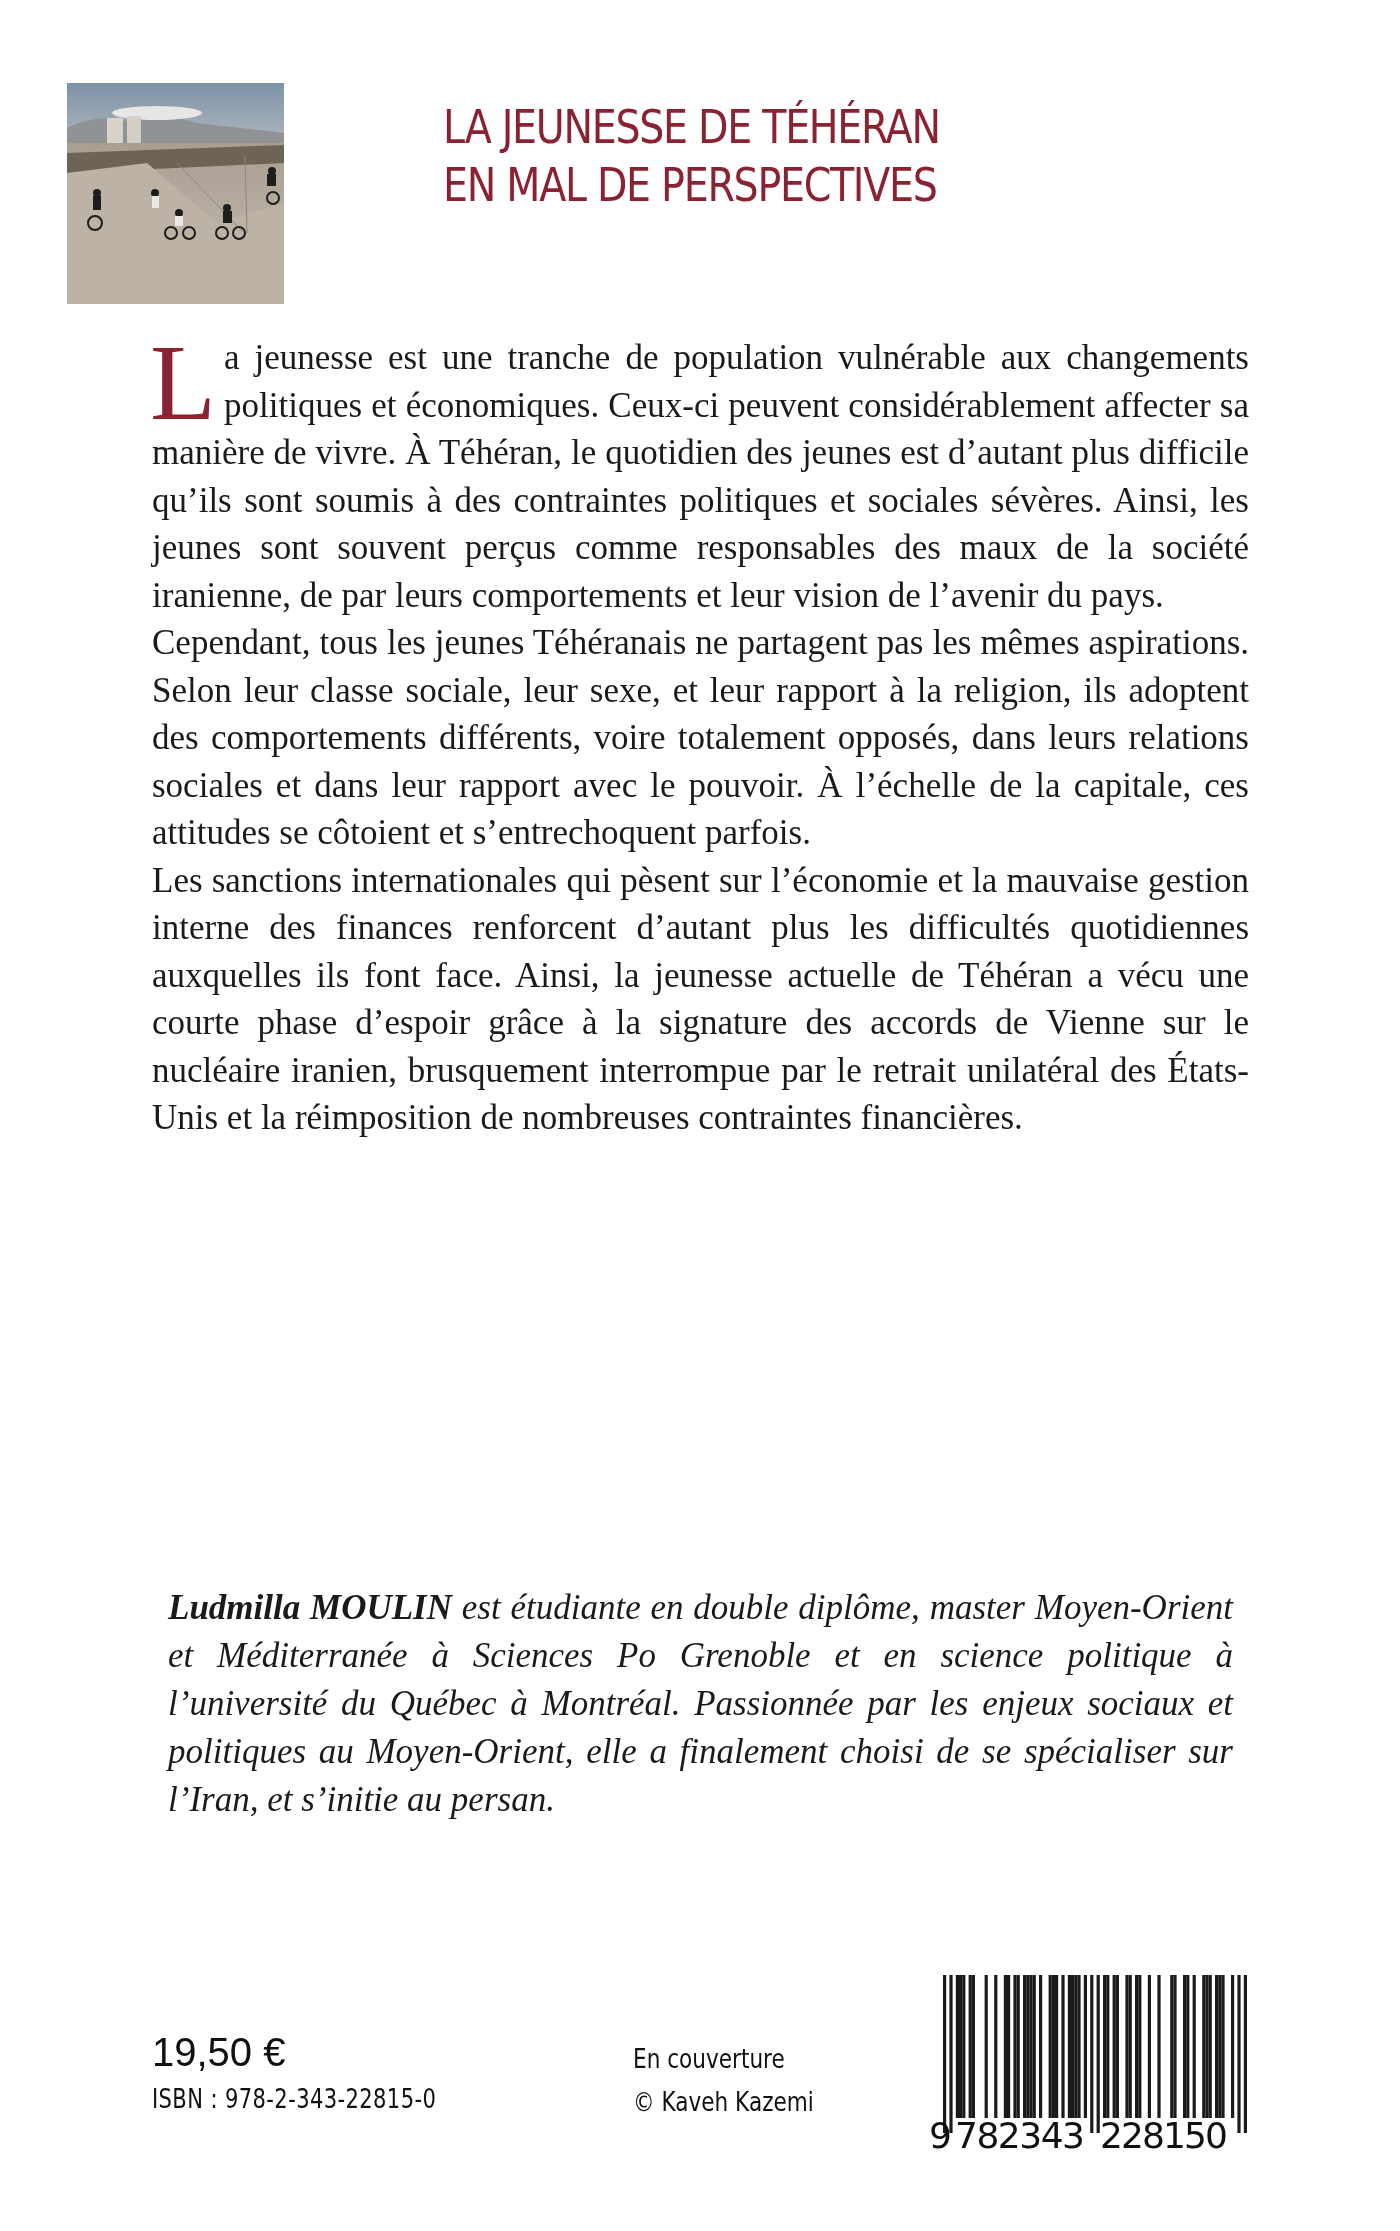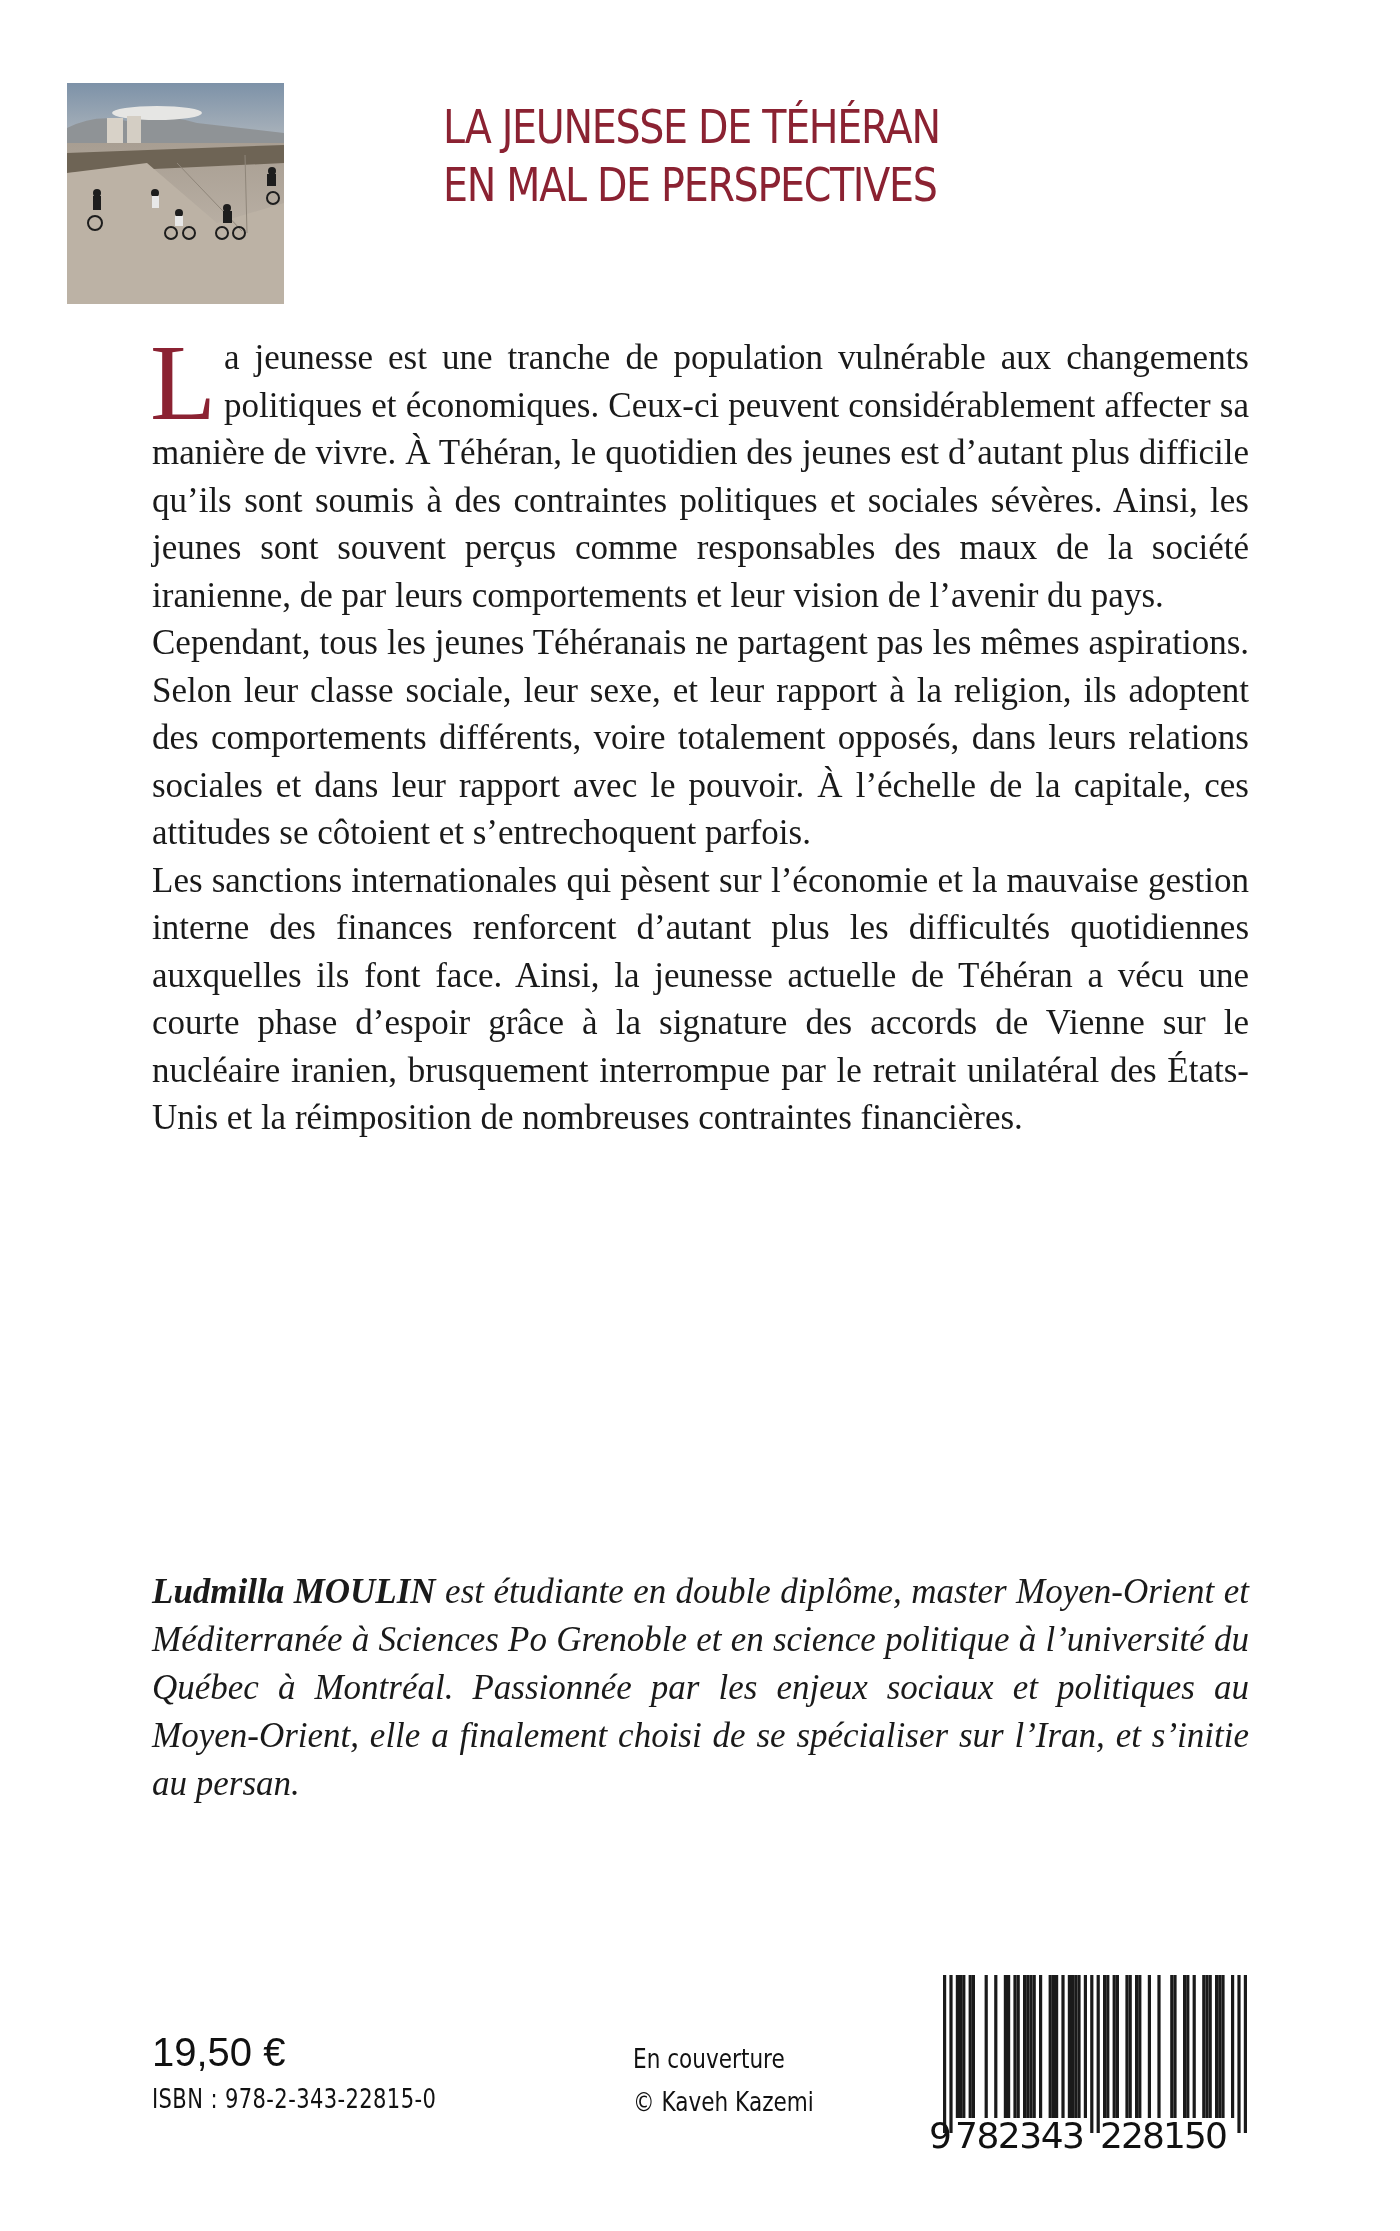--- a/index.html
+++ b/index.html
@@ -9,21 +9,21 @@
   .cover-photo svg { display: block; width: 100%; height: 100%; }
 
   .title { position: absolute; left: 443px; top: 98px; margin: 0; font-family: "DejaVu Sans", sans-serif; font-weight: normal; color: #8b2232; font-size: 46px; line-height: 58px; letter-spacing: -1.5px; transform: scaleX(0.86); transform-origin: left top; }
   .title span { display: block; }
 
   .body-text { position: absolute; left: 152px; top: 334px; width: 1097px; font-size: 35px; line-height: 47.5px; text-align: justify; }
   .body-text p { margin: 0; }
   .dropcap { float: left; color: #8b2232; font-size: 108px; line-height: 86px; margin: 6px 8px 0 -2px; font-family: "Liberation Serif", serif; }
 
   .bio { position: absolute; left: 152px; top: 1568px; width: 1097px; font-size: 35px; line-height: 48px; font-style: italic; text-align: justify; }
-  .bio p { margin: 0; }
+  .bio p { margin: 16px; }
   .bio b { font-weight: bold; }
 
   .price { position: absolute; left: 152px; top: 2030px; font-family: "Liberation Sans", sans-serif; font-size: 40px; color: #111; }
   .isbn { position: absolute; left: 152px; top: 2083px; font-family: "DejaVu Sans", sans-serif; font-size: 27px; color: #111; transform: scaleX(0.78); transform-origin: left top; letter-spacing: 0.5px; }
   .credit { position: absolute; left: 633px; top: 2037px; font-family: "DejaVu Sans", sans-serif; font-size: 27px; line-height: 43px; color: #111; transform: scaleX(0.8); transform-origin: left top; }
   .credit span { display: block; }
 
   .barcode { position: absolute; left: 915px; top: 1970px; width: 340px; height: 190px; }
   .barcode svg { width: 100%; height: 100%; display: block; }
 </style>

